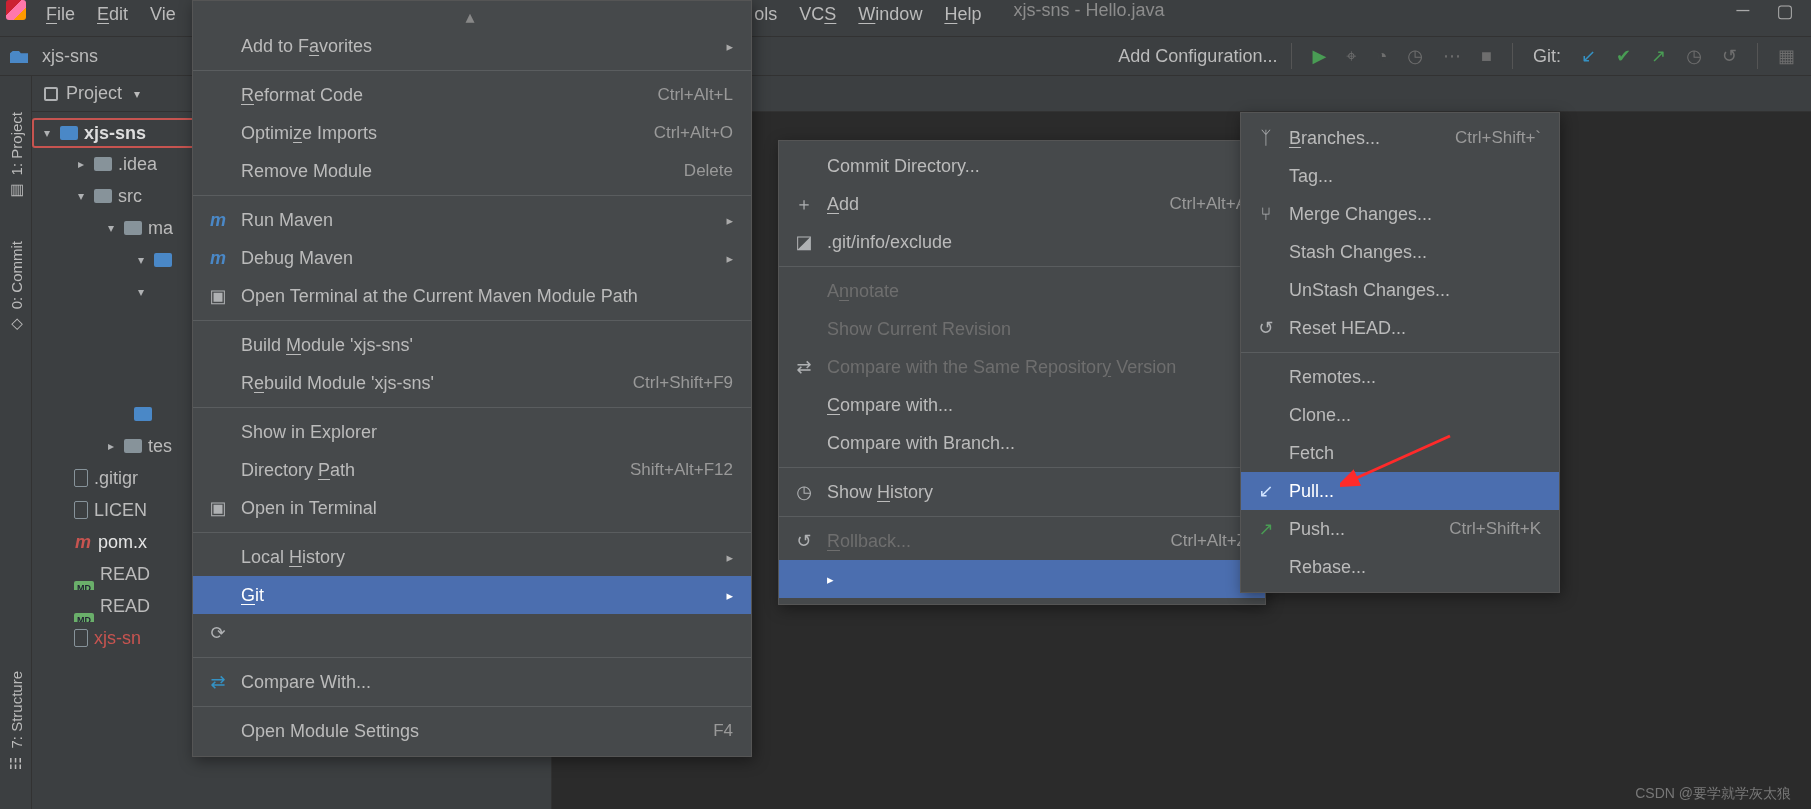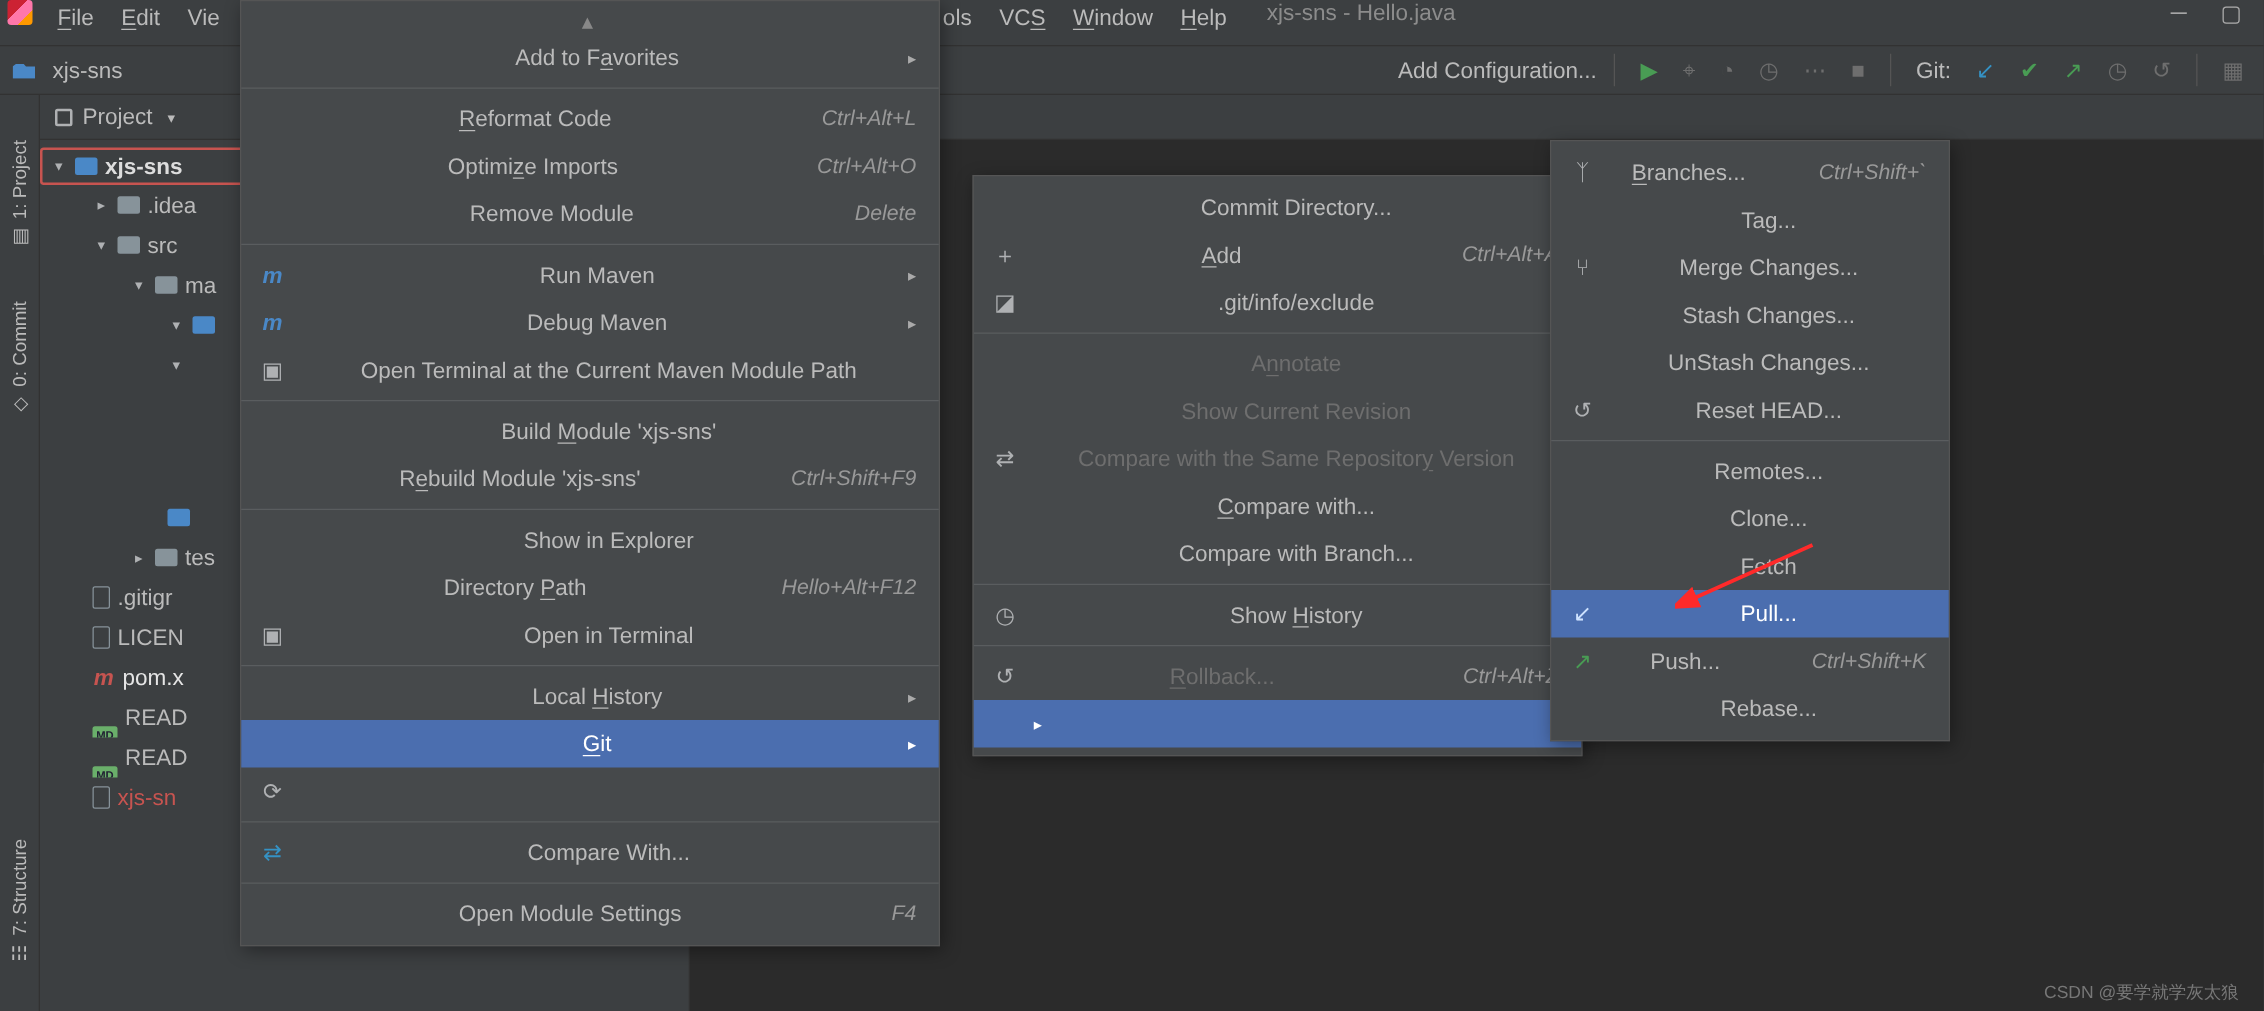--- a/index.html
+++ b/index.html
@@ -40,22 +40,22 @@
   .tree .orange { color:#e5e5e5; }
   .tree .reddish { color:#c75450; }
   .tabs-bar { position:absolute; left:552px; top:76px; right:0; height:36px; border-bottom:1px solid #323232; display:flex; align-items:center;}
   .tab { display:flex; align-items:center; gap:8px; padding:0 14px; height:100%; background:#4E5254; color:#bbb;}
   .tab .close { color:#888; font-size:14px;}
   .editor-area { position:absolute; left:552px; top:112px; right:0; bottom:0; background:#2B2B2B; }
 
   .ctx-menu { position:absolute; background:#46494B; border:1px solid #555; box-shadow: 2px 4px 14px rgba(0,0,0,.4); padding:6px 0; }
   .ctx-menu .item { display:flex; align-items:center; height:38px; padding:0 18px 0 14px; gap:12px; color:#BBBBBB; white-space:nowrap;}
   .ctx-menu .item .ico { width:22px; display:inline-flex; align-items:center; justify-content:center; color:#AFB1B3;}
-  .ctx-menu .item .lbl { flex:1;text-align:center; }
-  .ctx-menu .item .sc { color:#999; margin-left:30px; font-size:17px;font-style:italic;}
+  .ctx-menu .item .lbl { flex:1; }
+  .ctx-menu .item .sc { color:#999; margin-left:30px; font-size:17px;}
   .ctx-menu .item .sub { color:#aaa; font-size:13px;}
   .ctx-menu .item.disabled { color:#6e6e6e; }
   .ctx-menu .item.sel { background:#4B6EAF; color:#fff;}
   .ctx-menu .sep { height:1px; background:#5a5d5f; margin:5px 0;}
   .under { text-decoration: underline; text-underline-offset: 3px; }
 
   .menu1 { left:192px; top:0; width:560px;}
   .menu2 { left:778px; top:140px; width:488px;}
   .menu3 { left:1240px; top:112px; width:320px;}
 
@@ -247,21 +247,21 @@
       <span class="sc">Ctrl+Shift+F9</span>
     </div>
   <div class="sep"></div>
   <div class="item">
       <span class="ico"></span>
       <span class="lbl">Show in Explorer</span>
     </div>
   <div class="item">
       <span class="ico"></span>
       <span class="lbl">Directory <span class="under">P</span>ath</span>
-      <span class="sc">Hello+Alt+F12</span>
+      <span class="sc">Shift+Alt+F12</span>
     </div>
   <div class="item">
       <span class="ico">▣</span>
       <span class="lbl">Open in Terminal</span>
     </div>
   <div class="sep"></div>
   <div class="item">
       <span class="ico"></span>
       <span class="lbl">Local <span class="under">H</span>istory</span>
       <span class="sub">▸</span>

